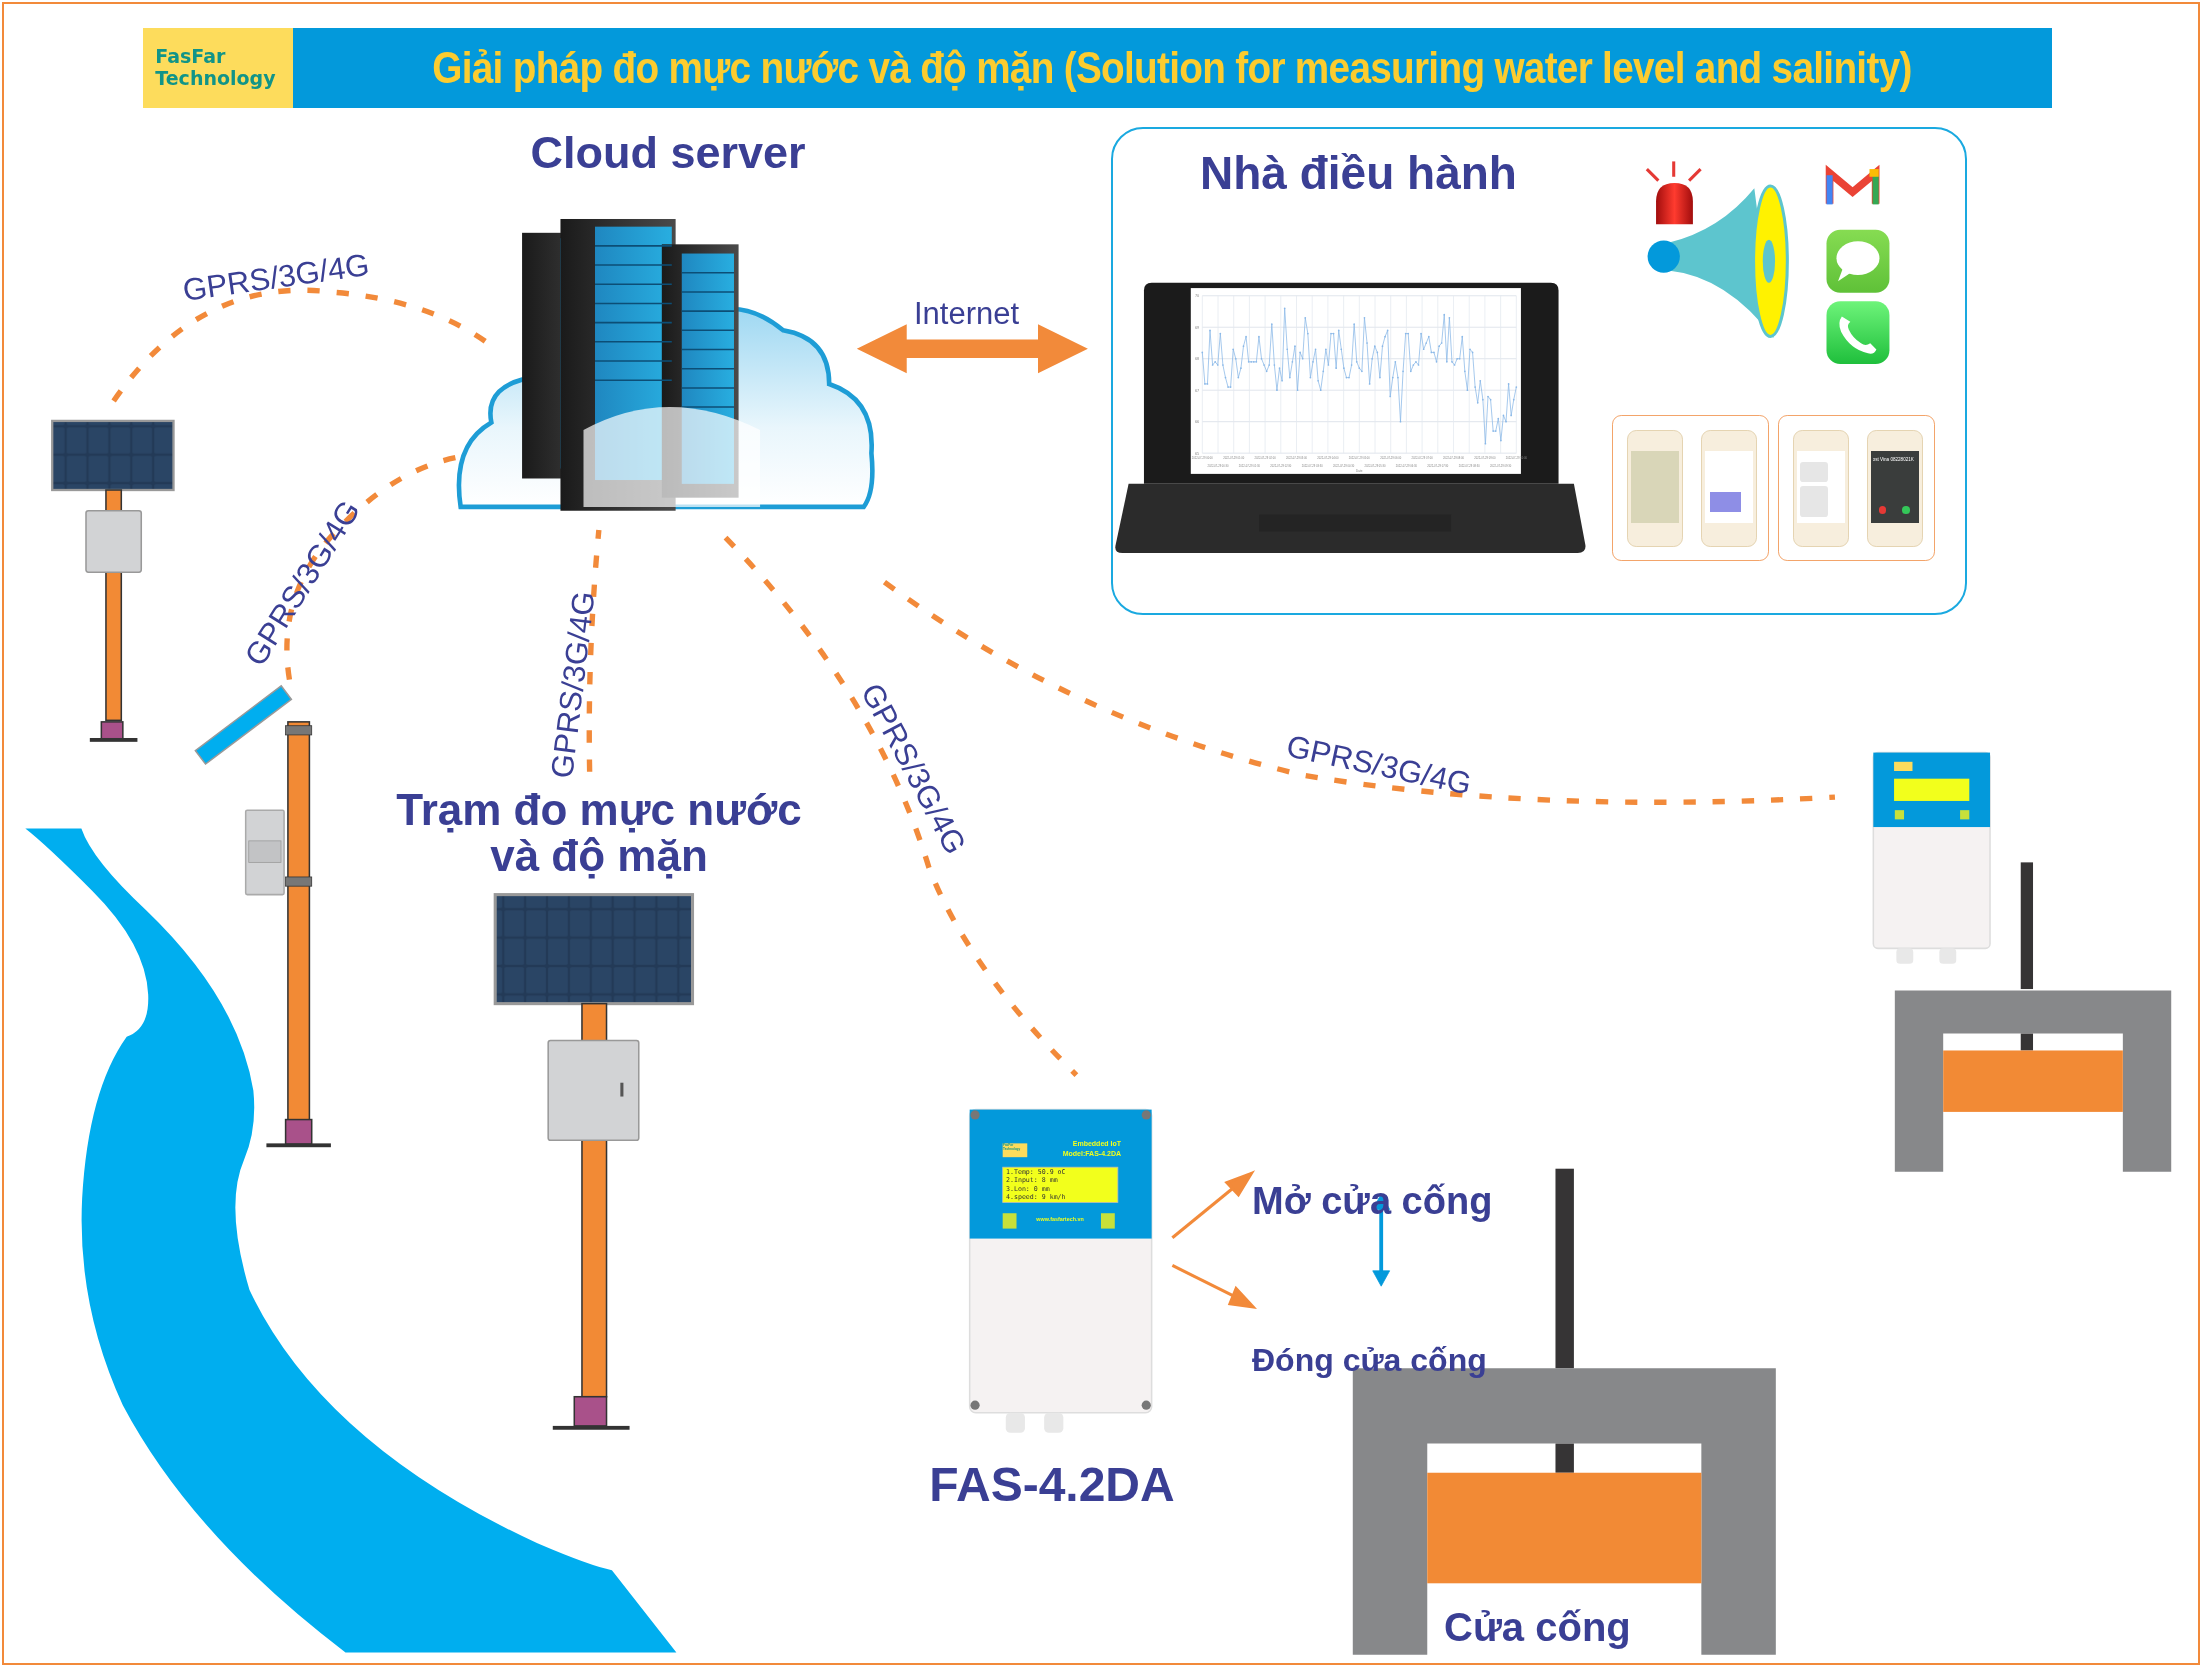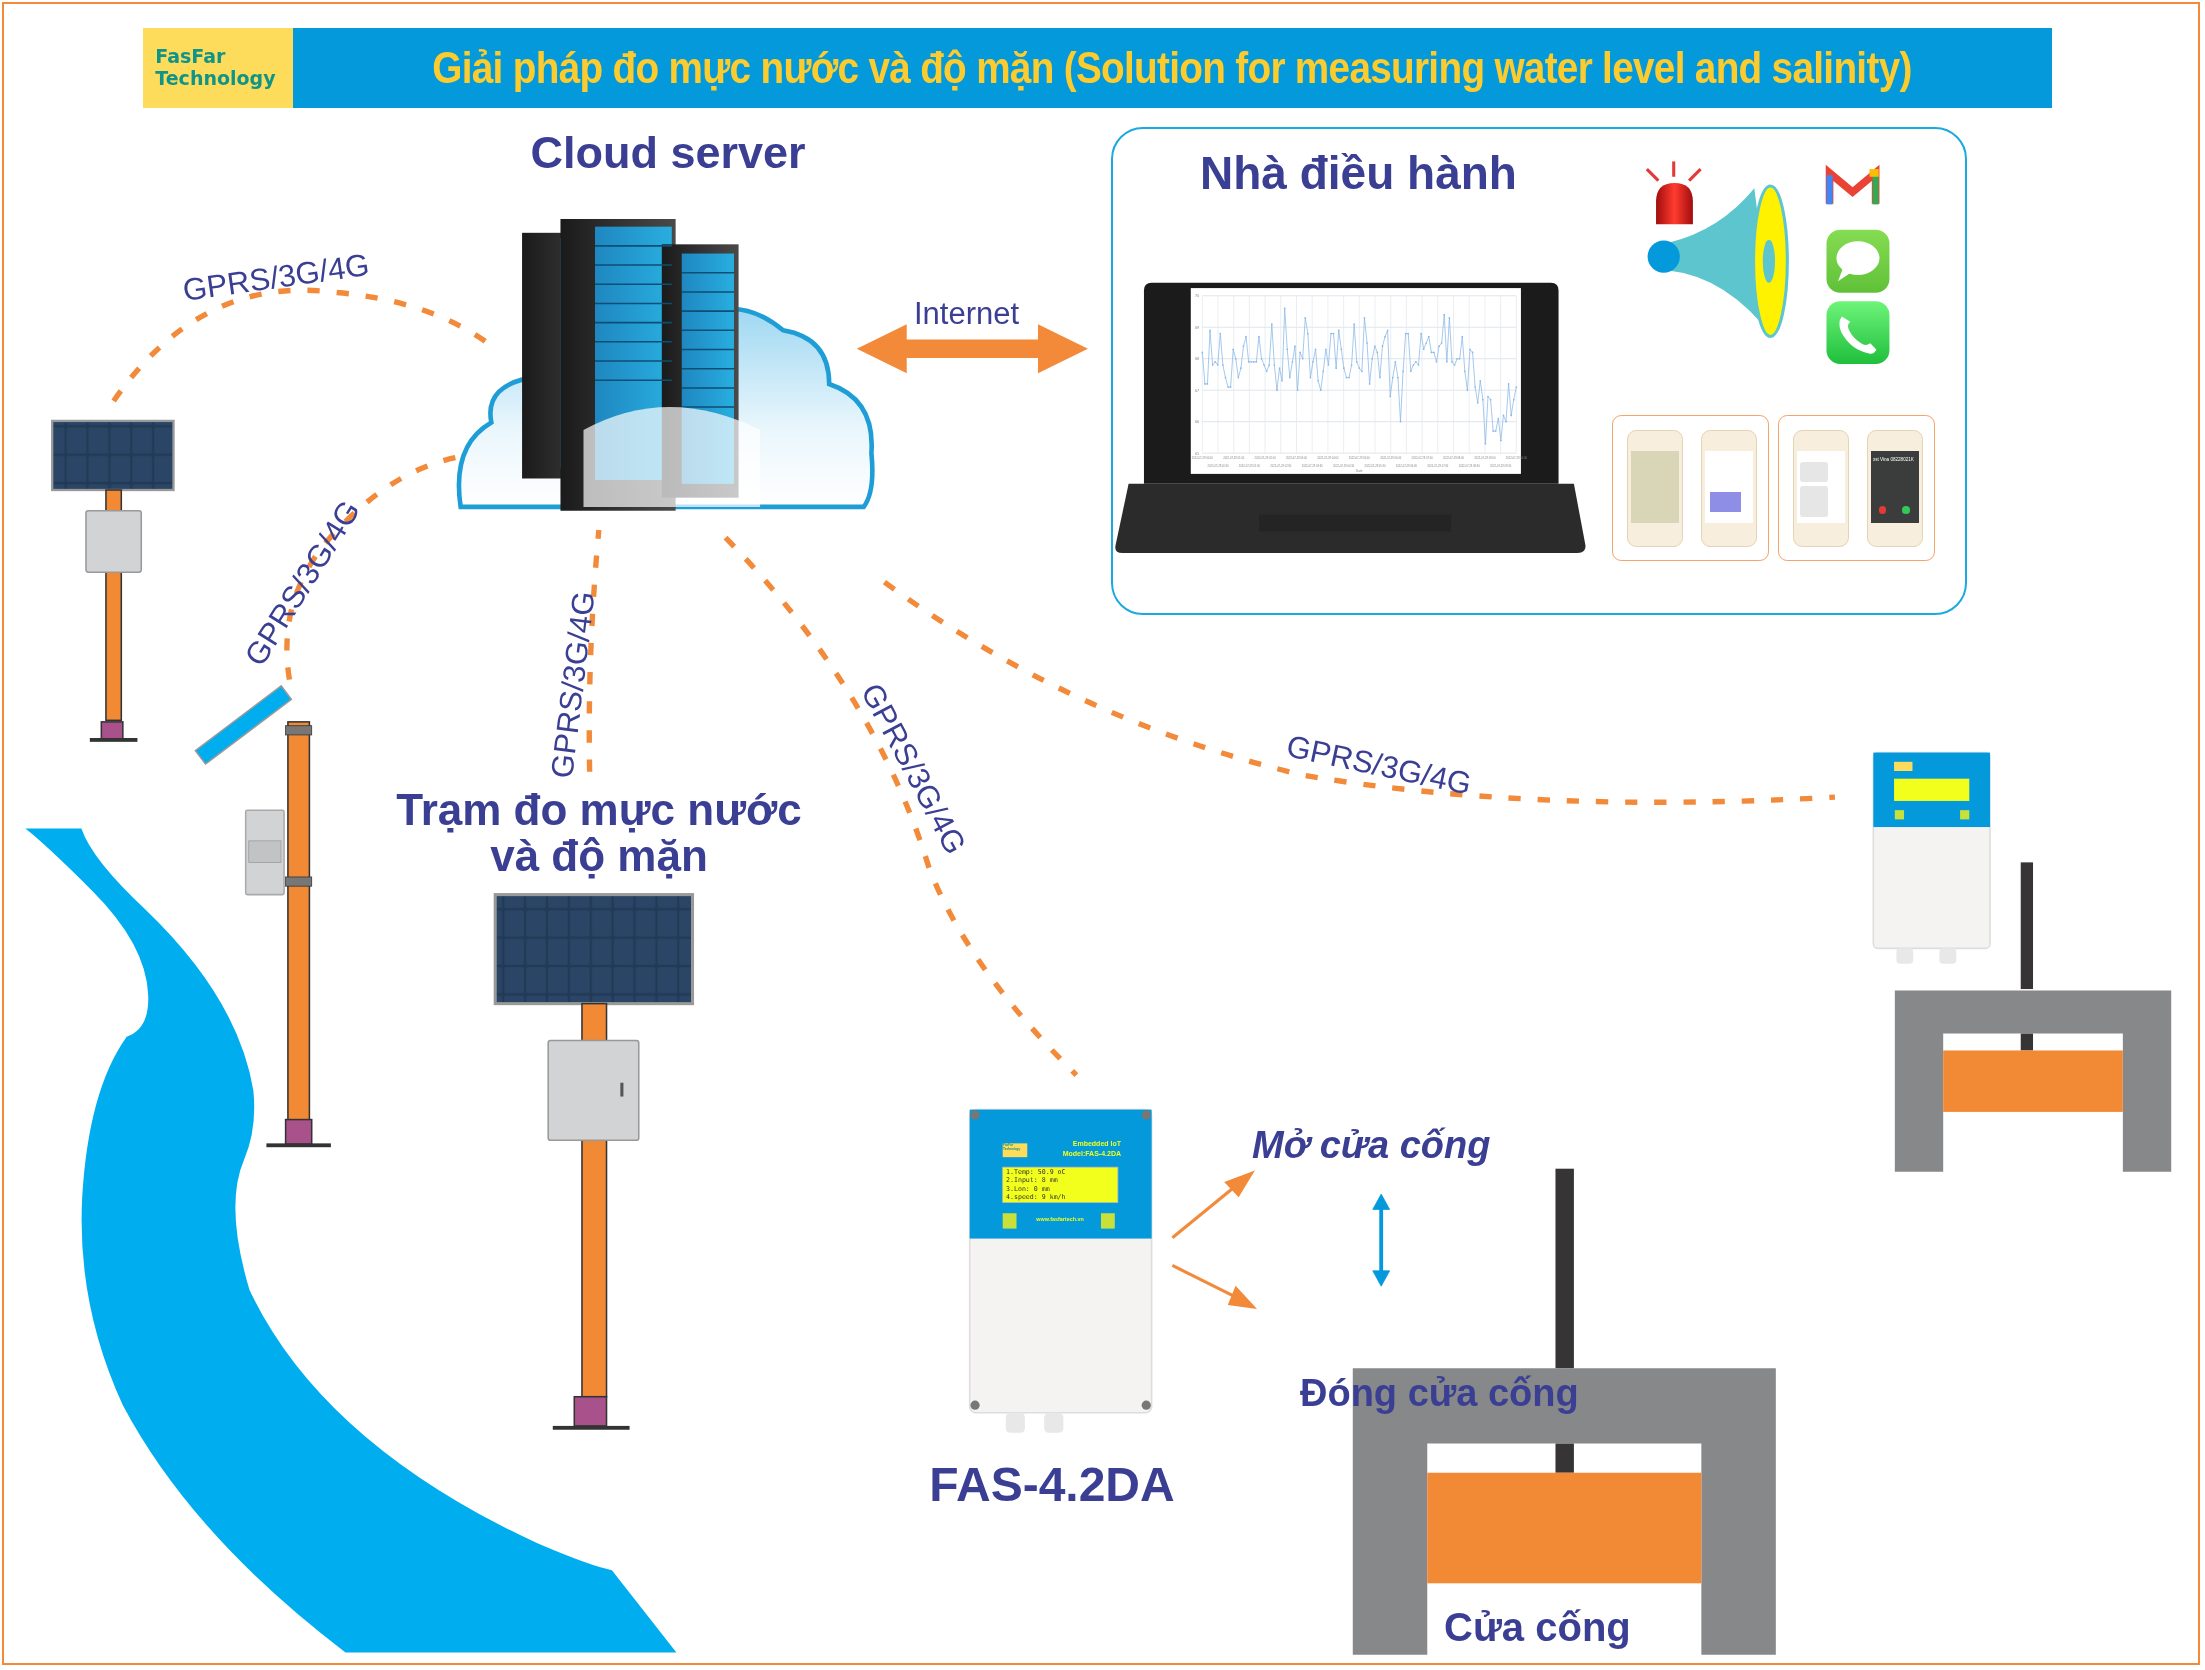--- a/index.html
+++ b/index.html
@@ -11,22 +11,22 @@
   .hdr { left: 143px; top: 28px; width: 1909px; height: 80px; background: #0399db; }
   .hdr-logo { left: 143px; top: 28px; width: 150px; height: 80px; background: #fddc5c; box-sizing: border-box; padding: 17px 0 0 12.3px;
               color: #119488; font-weight: bold; font-size: 19px; line-height: 22px; font-family: "DejaVu Sans", sans-serif; }
   .hdr-title { left: 293px; top: 28px; width: 1758px; height: 80px; line-height: 80px; text-align: center; color: #fccc2f;
                font-size: 45px; font-weight: bold; font-family: "Liberation Sans", sans-serif; letter-spacing: -0.8px; transform: scaleX(0.86); transform-origin: center; }
   .navy { color: #3a3f94; font-weight: bold; }
   .lbl-cloud { left: 507px; top: 127px; width: 322px; text-align: center; font-size: 45px; }
   .lbl-center { left: 1159px; top: 146px; width: 399px; text-align: center; font-size: 46px; }
   .lbl-station { left: 384px; top: 787px; width: 430px; text-align: center; font-size: 44px; line-height: 46px; }
   .lbl-device { left: 891px; top: 1457px; width: 322px; text-align: center; font-size: 48px; }
-  .lbl-open { left: 1252px; top: 1124px; font-size: 38px; font-style: italic; }
-  .lbl-close { left: 1252px; top: 1372px; font-size: 38px; margin-left: 48px; }
+  .lbl-open { left: 1252px; top: 1180px; font-size: 38px; }
+  .lbl-close { left: 1252px; top: 1342px; font-size: 32px; }
   .lbl-gate { left: 1444px; top: 1605px; width: 246px; text-align: left; font-size: 40px; }
   .lbl-net { font-size: 31px; color: #3a3f94; font-family: "Liberation Sans", sans-serif; white-space: nowrap; }
   .center-box { left: 1111px; top: 127px; width: 856px; height: 488px; border: 2.3px solid #1aa9e0; border-radius: 32px; box-sizing: border-box; }
   svg { position: absolute; left: 0; top: 0; }
   .lcd { font-family: "DejaVu Sans Mono", monospace; color: #333; }
   .phone-box { border: 1.5px solid #f3a46a; border-radius: 9.2px; box-sizing: border-box; background: #fff; }
 </style>
 </head>
 <body>
 

